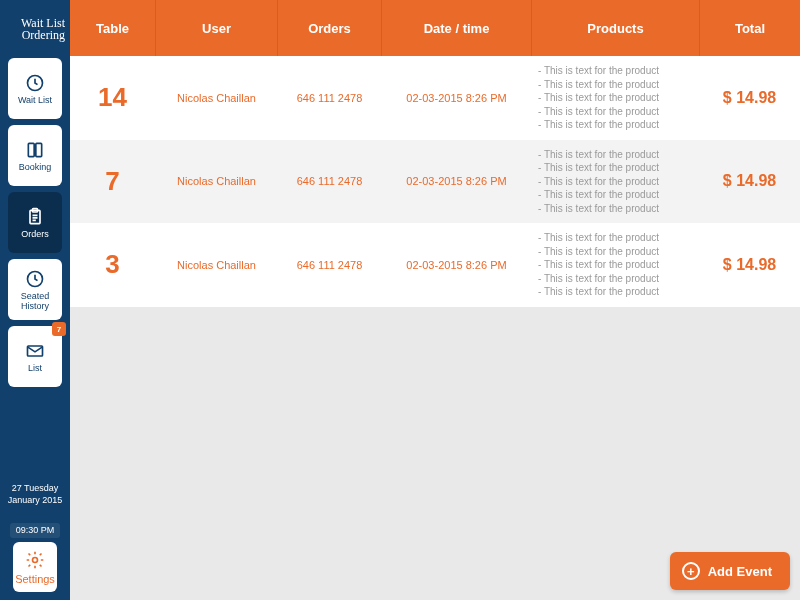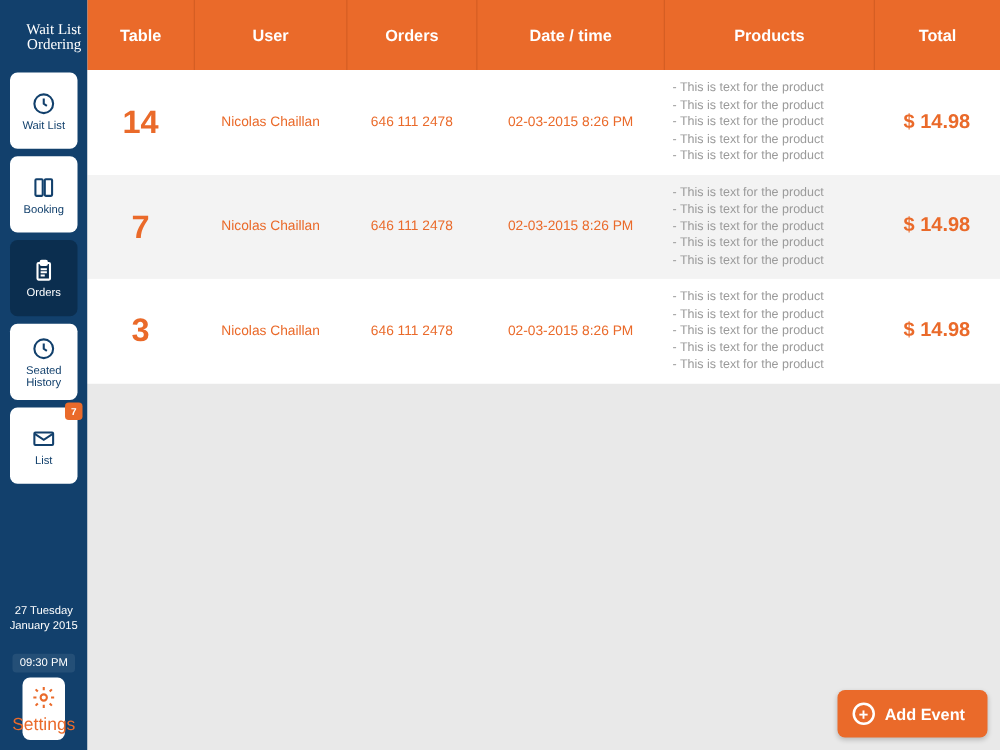--- a/index.html
+++ b/index.html
@@ -94,30 +94,30 @@
   }
   .datetime .time {
     background: rgba(255,255,255,0.08);
     display:inline-block;
     padding:2px 6px;
     border-radius:3px;
     margin-top:17px;
     font-size:9px;
   }
   .settings-btn {
-    width:34px;
+    width:44px;
     height:50px;
     background:#fff;
     border-radius:6px;
     display:flex;
     flex-direction:column;
     align-items:center;
     justify-content:center;
     color:#ea6a2a;
-    font-size:14px;
+    font-size:11px;
     cursor:pointer;
   }
   .settings-btn .icon{width:22px;height:22px;display:flex;align-items:center;justify-content:center;margin-bottom:2px;}
 
   
   .main {
     flex:1;
     display:flex;
     flex-direction:column;
     height:600px;

